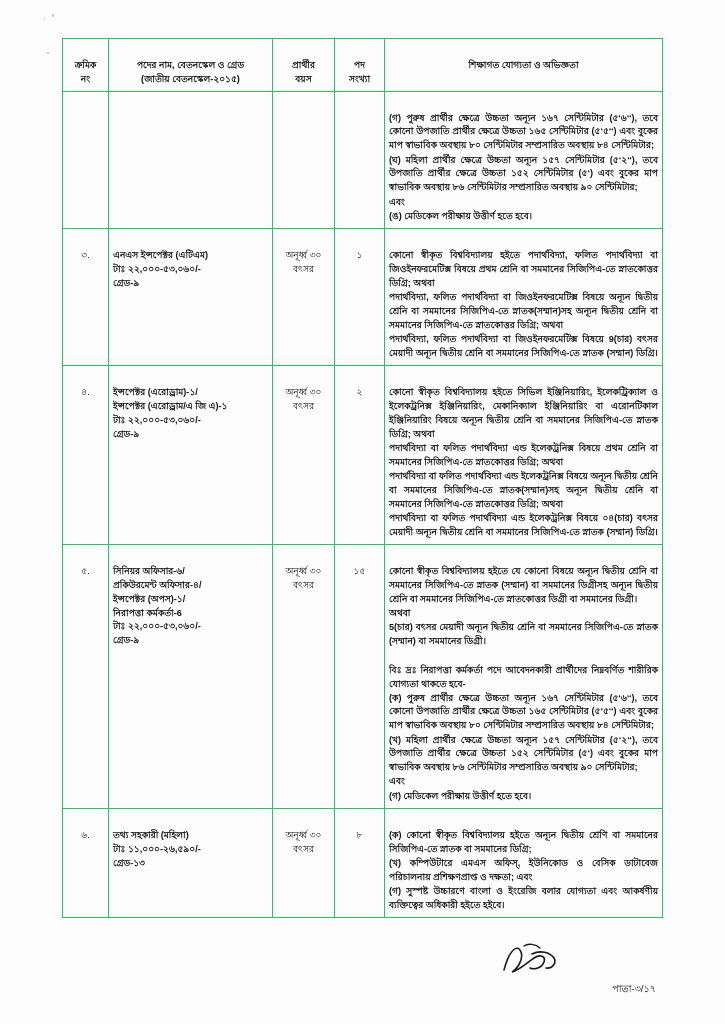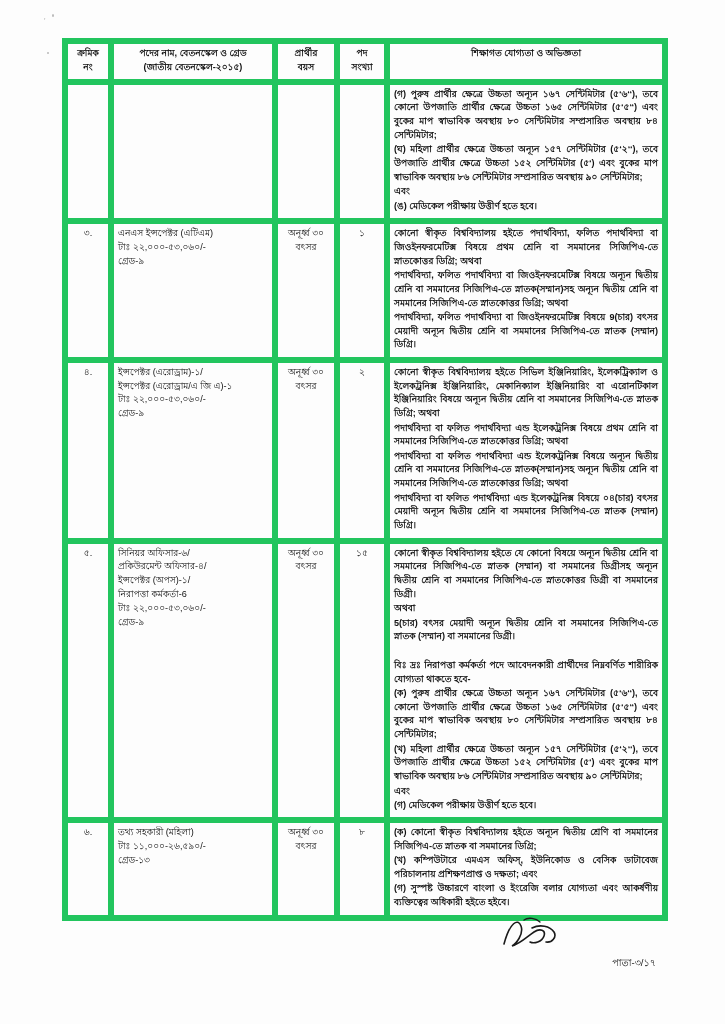--- a/index.html
+++ b/index.html
@@ -18,23 +18,23 @@
   }
   .speck{position:absolute;background:#b9b9b9;border-radius:50%;}
   table.circular{
     position:absolute;
     left:62px;top:38px;
     width:600px;
     border-collapse:collapse;
     table-layout:fixed;
   }
   table.circular td,table.circular th{
-    border:6px solid #22c55e;
+    border:1px solid #22c55e;
     vertical-align:top;
-    padding:3px 4px 4px 4px;
+    padding:20px 4px 4px 4px;
     font-size:9.1px;
     line-height:1.52;
   }
   thead th{
     text-align:center;
     vertical-align:middle;
     font-weight:bold;
     font-size:9.4px;
     line-height:1.45;
     padding:5px 2px;
@@ -44,28 +44,28 @@
   col.c-age{width:62px;}
   col.c-num{width:50px;}
   col.c-qual{width:278px;}
 
   td.sl{text-align:center;font-size:9.3px;padding-top:5px;}
   td.post{font-size:9.1px;padding-top:5px;}
   td.age{text-align:center;font-size:9.1px;padding-top:5px;line-height:1.5;}
   td.num{text-align:center;font-size:9.3px;padding-top:5px;}
   td.qual{font-size:9.05px;text-align:justify;text-justify:inter-word;padding:3px 5px 4px 5px;}
 
-  .pline{display:block;white-space:pre-wrap;}
+  .pline{display:block;white-space:pre-wrap;font-weight:bold;}
   .qline{display:block;margin:0 0 0.5px 0;font-weight:bold;}
   .qjust{display:block;text-align:justify;text-align-last:left;}
   .note{font-weight:bold;display:block;margin-top:15px;}
 
   .footer{
     position:absolute;
-    left:62px;top:920px;width:600px;
+    left:62px;top:946px;width:600px;
     height:60px;
   }
   .sig{
     position:absolute;
     right:96px;top:-6px;
     width:72px;height:40px;
   }
   .pageno{
     position:absolute;
     right:6px;top:36px;

